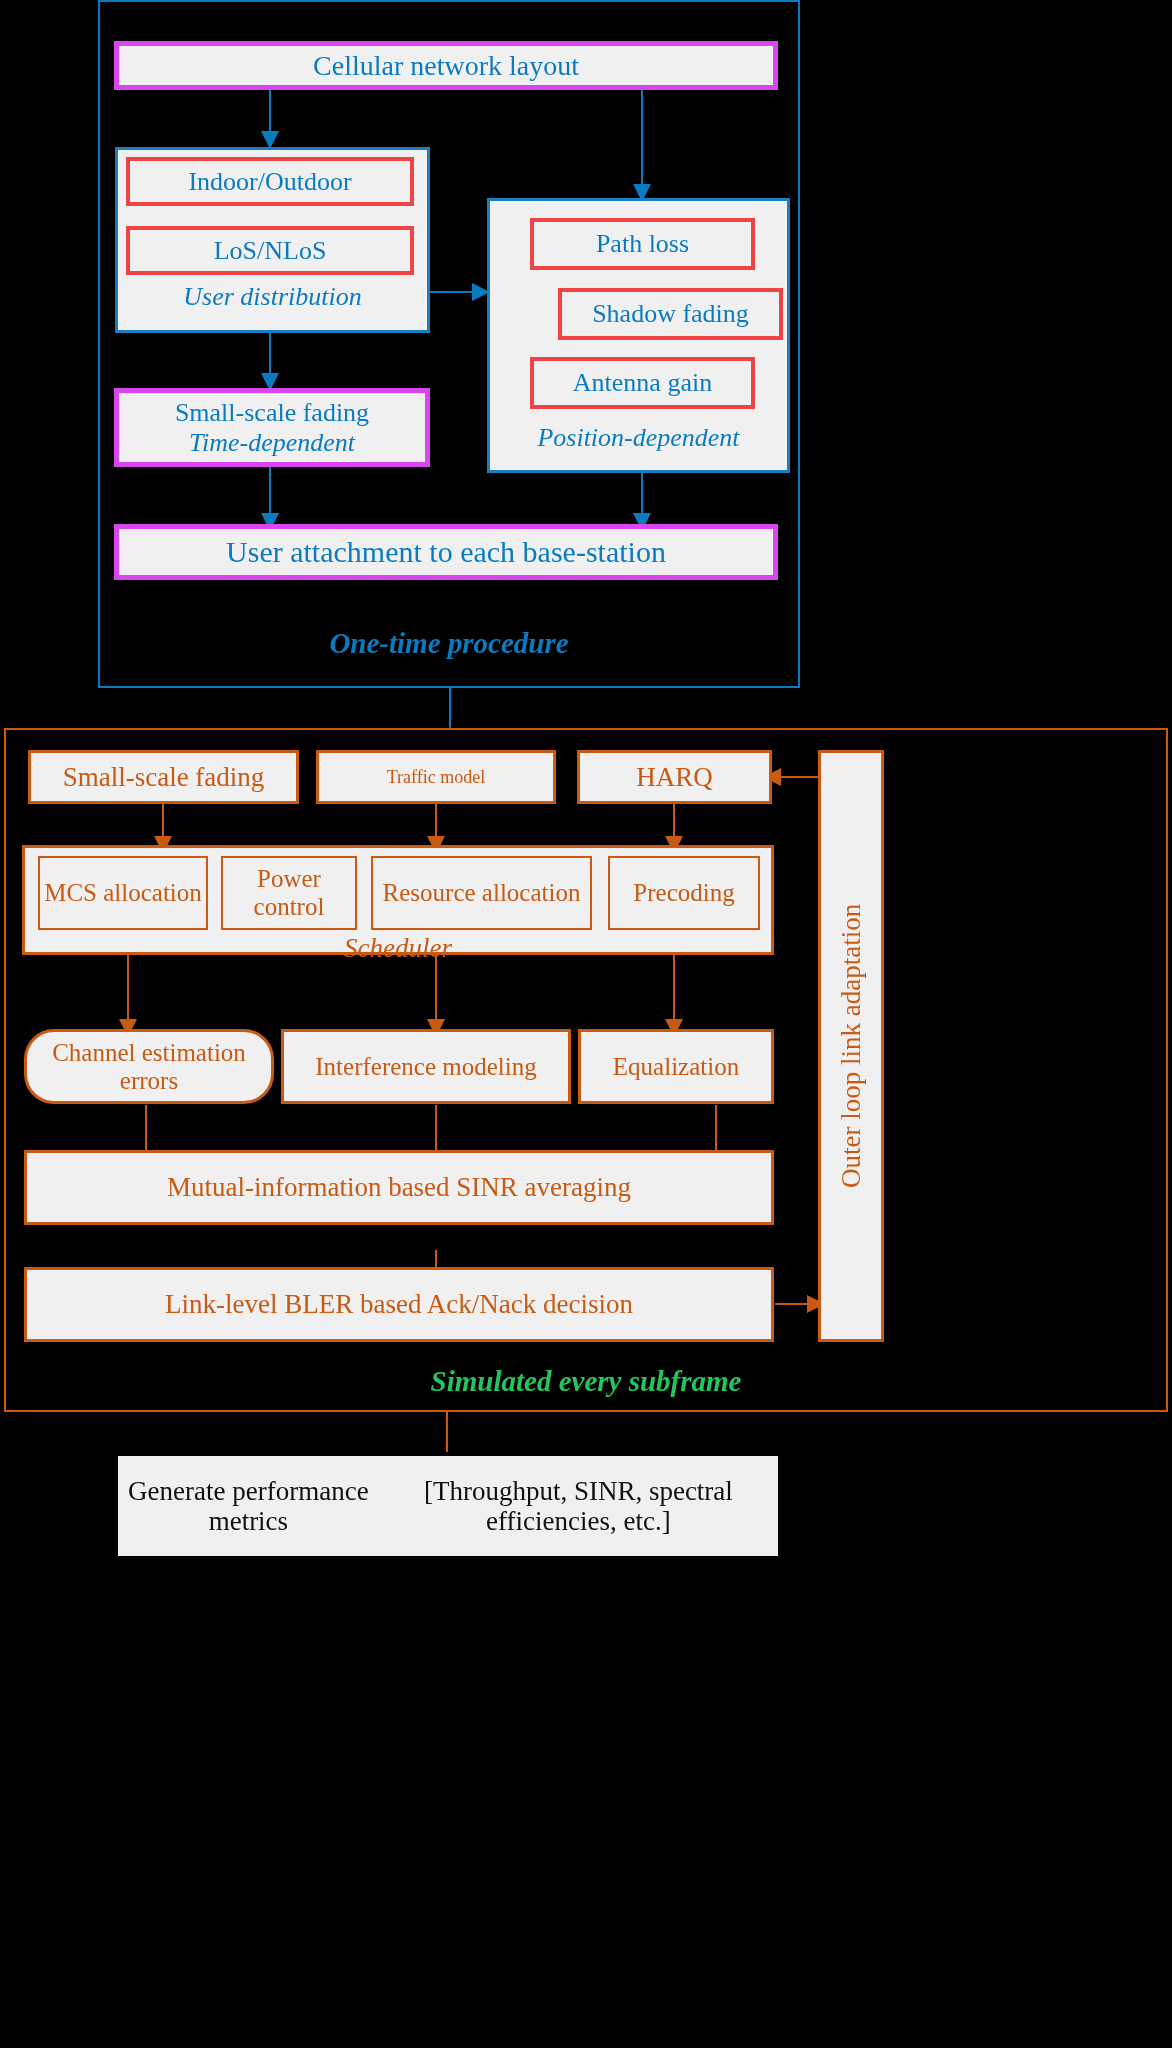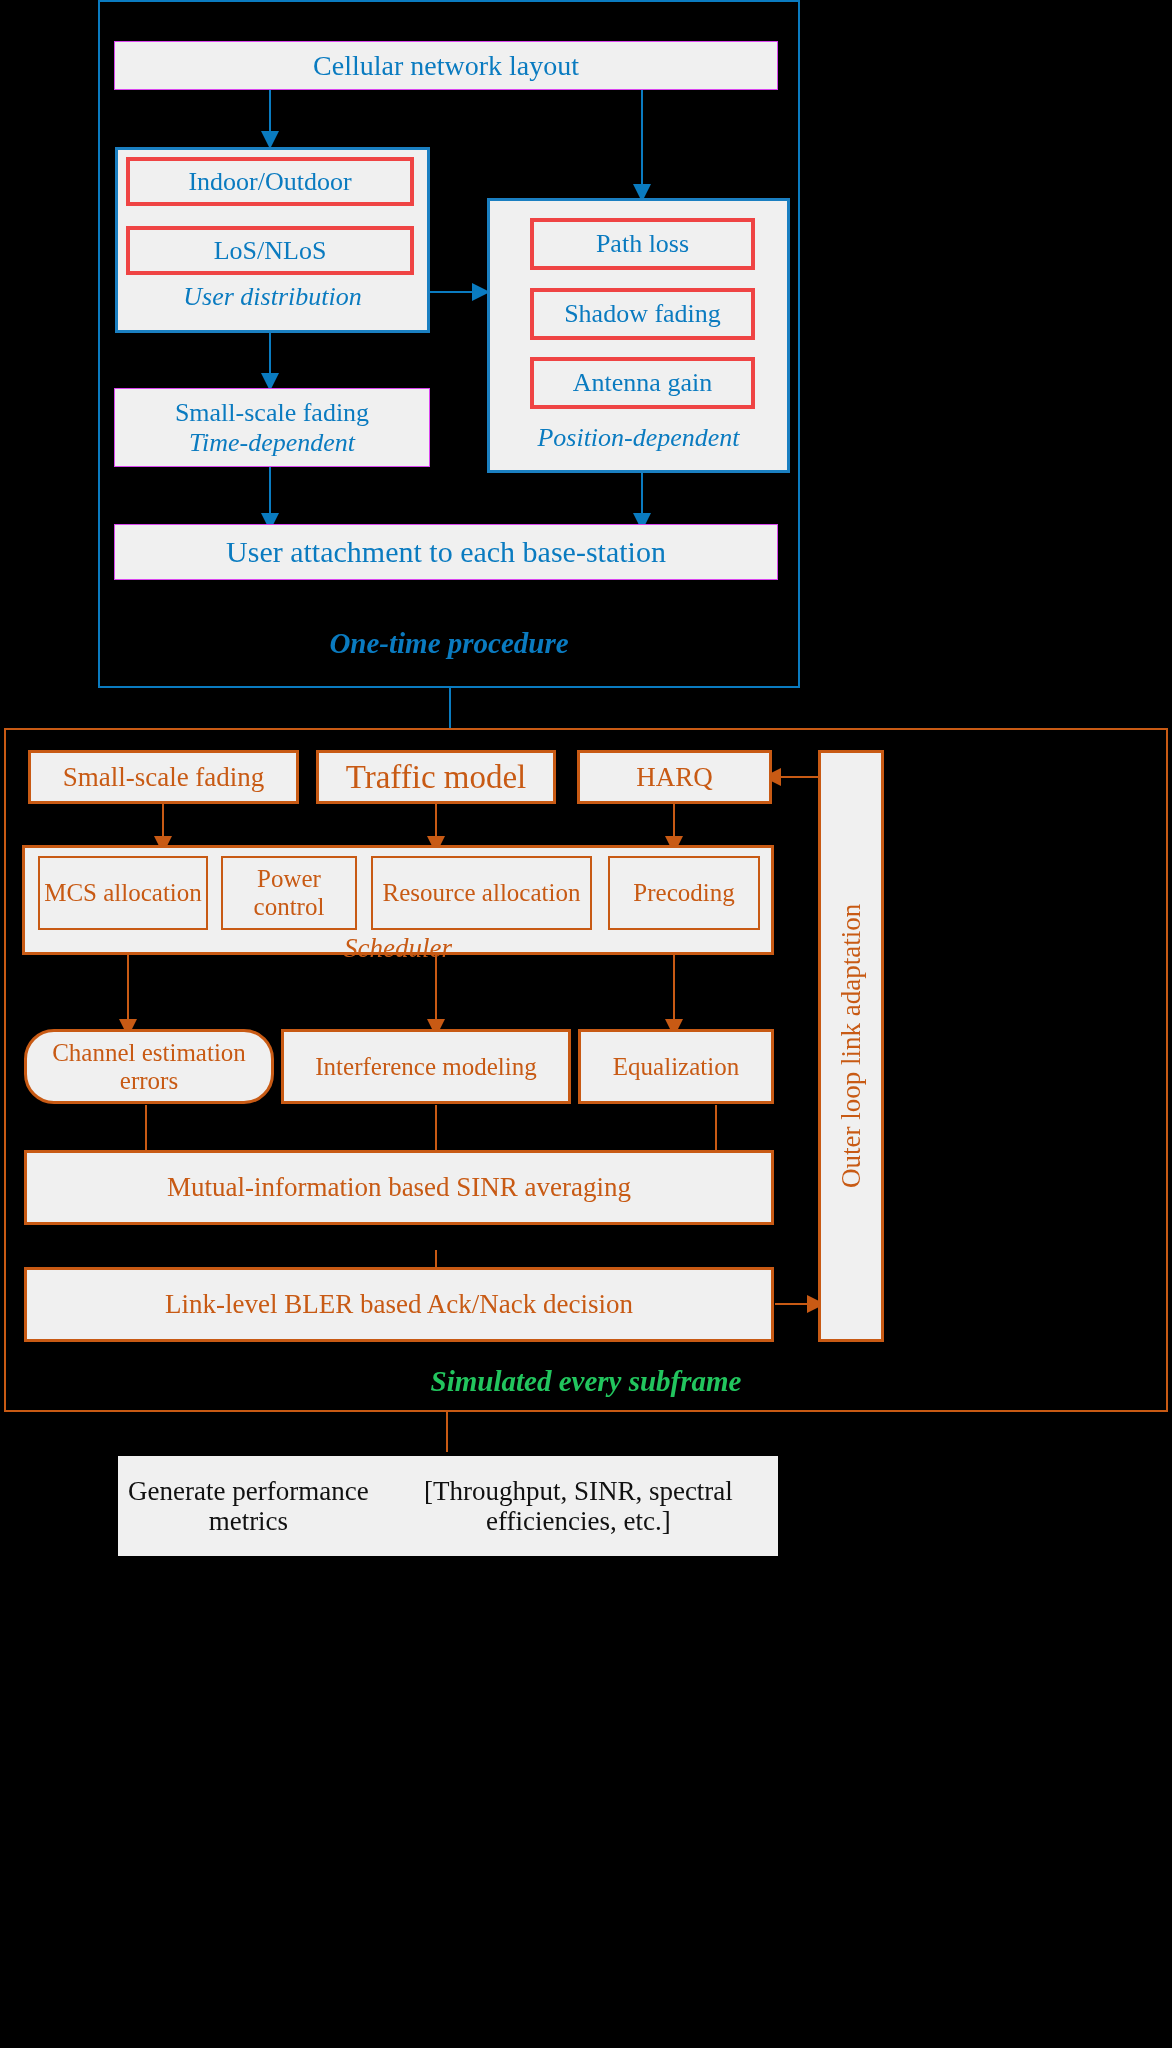--- a/index.html
+++ b/index.html
@@ -4,21 +4,21 @@
 <style>
   html,body{margin:0;padding:0;background:#000;}
   body{width:1172px;height:2048px;position:relative;overflow:hidden;
        font-family:"Liberation Serif","DejaVu Serif",serif;color:#0a7bc0;}
 
   .abs{position:absolute;box-sizing:border-box;}
 
   
   .box{background:#f0f0f0;display:flex;align-items:center;justify-content:center;
        text-align:center;line-height:1.12;}
-  .blue{border:1px solid #d946ef;color:#0a7bc0;justify-content:center;}
+  .blue{border:5px solid #d946ef;color:#0a7bc0;justify-content:center;}
   .blue-thin{border:4px solid #ef4444;color:#0a7bc0;}
   .orange{border:3px solid #c85a14;color:#c85a14;}
   .orange-thin{border:2px solid #c85a14;color:#c85a14;}
   .plain{border:none;color:#111;background:#f0f0f0;}
 
   
   .group-blue{border:2px solid #0a7bc0;background:transparent;}
   .group-orange{border:2px solid #c85a14;background:transparent;}
 
   
@@ -97,21 +97,21 @@
   <span>LoS/NLoS</span>
 </div>
 <div class="abs caption" style="left:115px;top:282px;width:315px;font-size:26px;color:#0a7bc0;">
   <span>User distribution</span>
 </div>
 
 <div class="abs panel-blue" style="left:487px;top:198px;width:303px;height:275px;"></div>
 <div class="abs box blue-thin" style="left:530px;top:218px;width:225px;height:52px;font-size:26px;">
   <span>Path loss</span>
 </div>
-<div class="abs box blue-thin" style="left:530px;top:288px;width:225px;height:52px;font-size:26px;">
+<div class="abs box blue-thin" style="left:558px;top:288px;width:225px;height:52px;font-size:26px;">
   <span>Shadow fading</span>
 </div>
 <div class="abs box blue-thin" style="left:530px;top:357px;width:225px;height:52px;font-size:26px;">
   <span>Antenna gain</span>
 </div>
 <div class="abs caption" style="left:487px;top:423px;width:303px;font-size:26px;color:#0a7bc0;">
   <span>Position-dependent</span>
 </div>
 
 <div class="abs box blue" style="left:114px;top:388px;width:316px;height:79px;flex-direction:column;font-size:26px;">
@@ -125,21 +125,21 @@
 
 <div class="abs grp-caption" style="left:98px;top:627px;width:702px;font-size:29px;color:#0a7bc0;">
   <span>One-time procedure</span>
 </div>
 
 <div class="abs group-orange" style="left:4px;top:728px;width:1164px;height:684px;"></div>
 
 <div class="abs box orange" style="left:28px;top:750px;width:271px;height:54px;font-size:27px;">
   <span>Small-scale fading</span>
 </div>
-<div class="abs box orange" style="left:316px;top:750px;width:240px;height:54px;font-size:33px;">
+<div class="abs box orange" style="left:316px;top:750px;width:240px;height:54px;font-size:18px;">
   <span>Traffic model</span>
 </div>
 <div class="abs box orange" style="left:577px;top:750px;width:195px;height:54px;font-size:27px;">
   <span>HARQ</span>
 </div>
 
 <div class="abs panel-orange" style="left:22px;top:845px;width:752px;height:110px;"></div>
 <div class="abs box orange-thin" style="left:38px;top:856px;width:170px;height:74px;font-size:25px;">
   <span>MCS allocation</span>
 </div>

